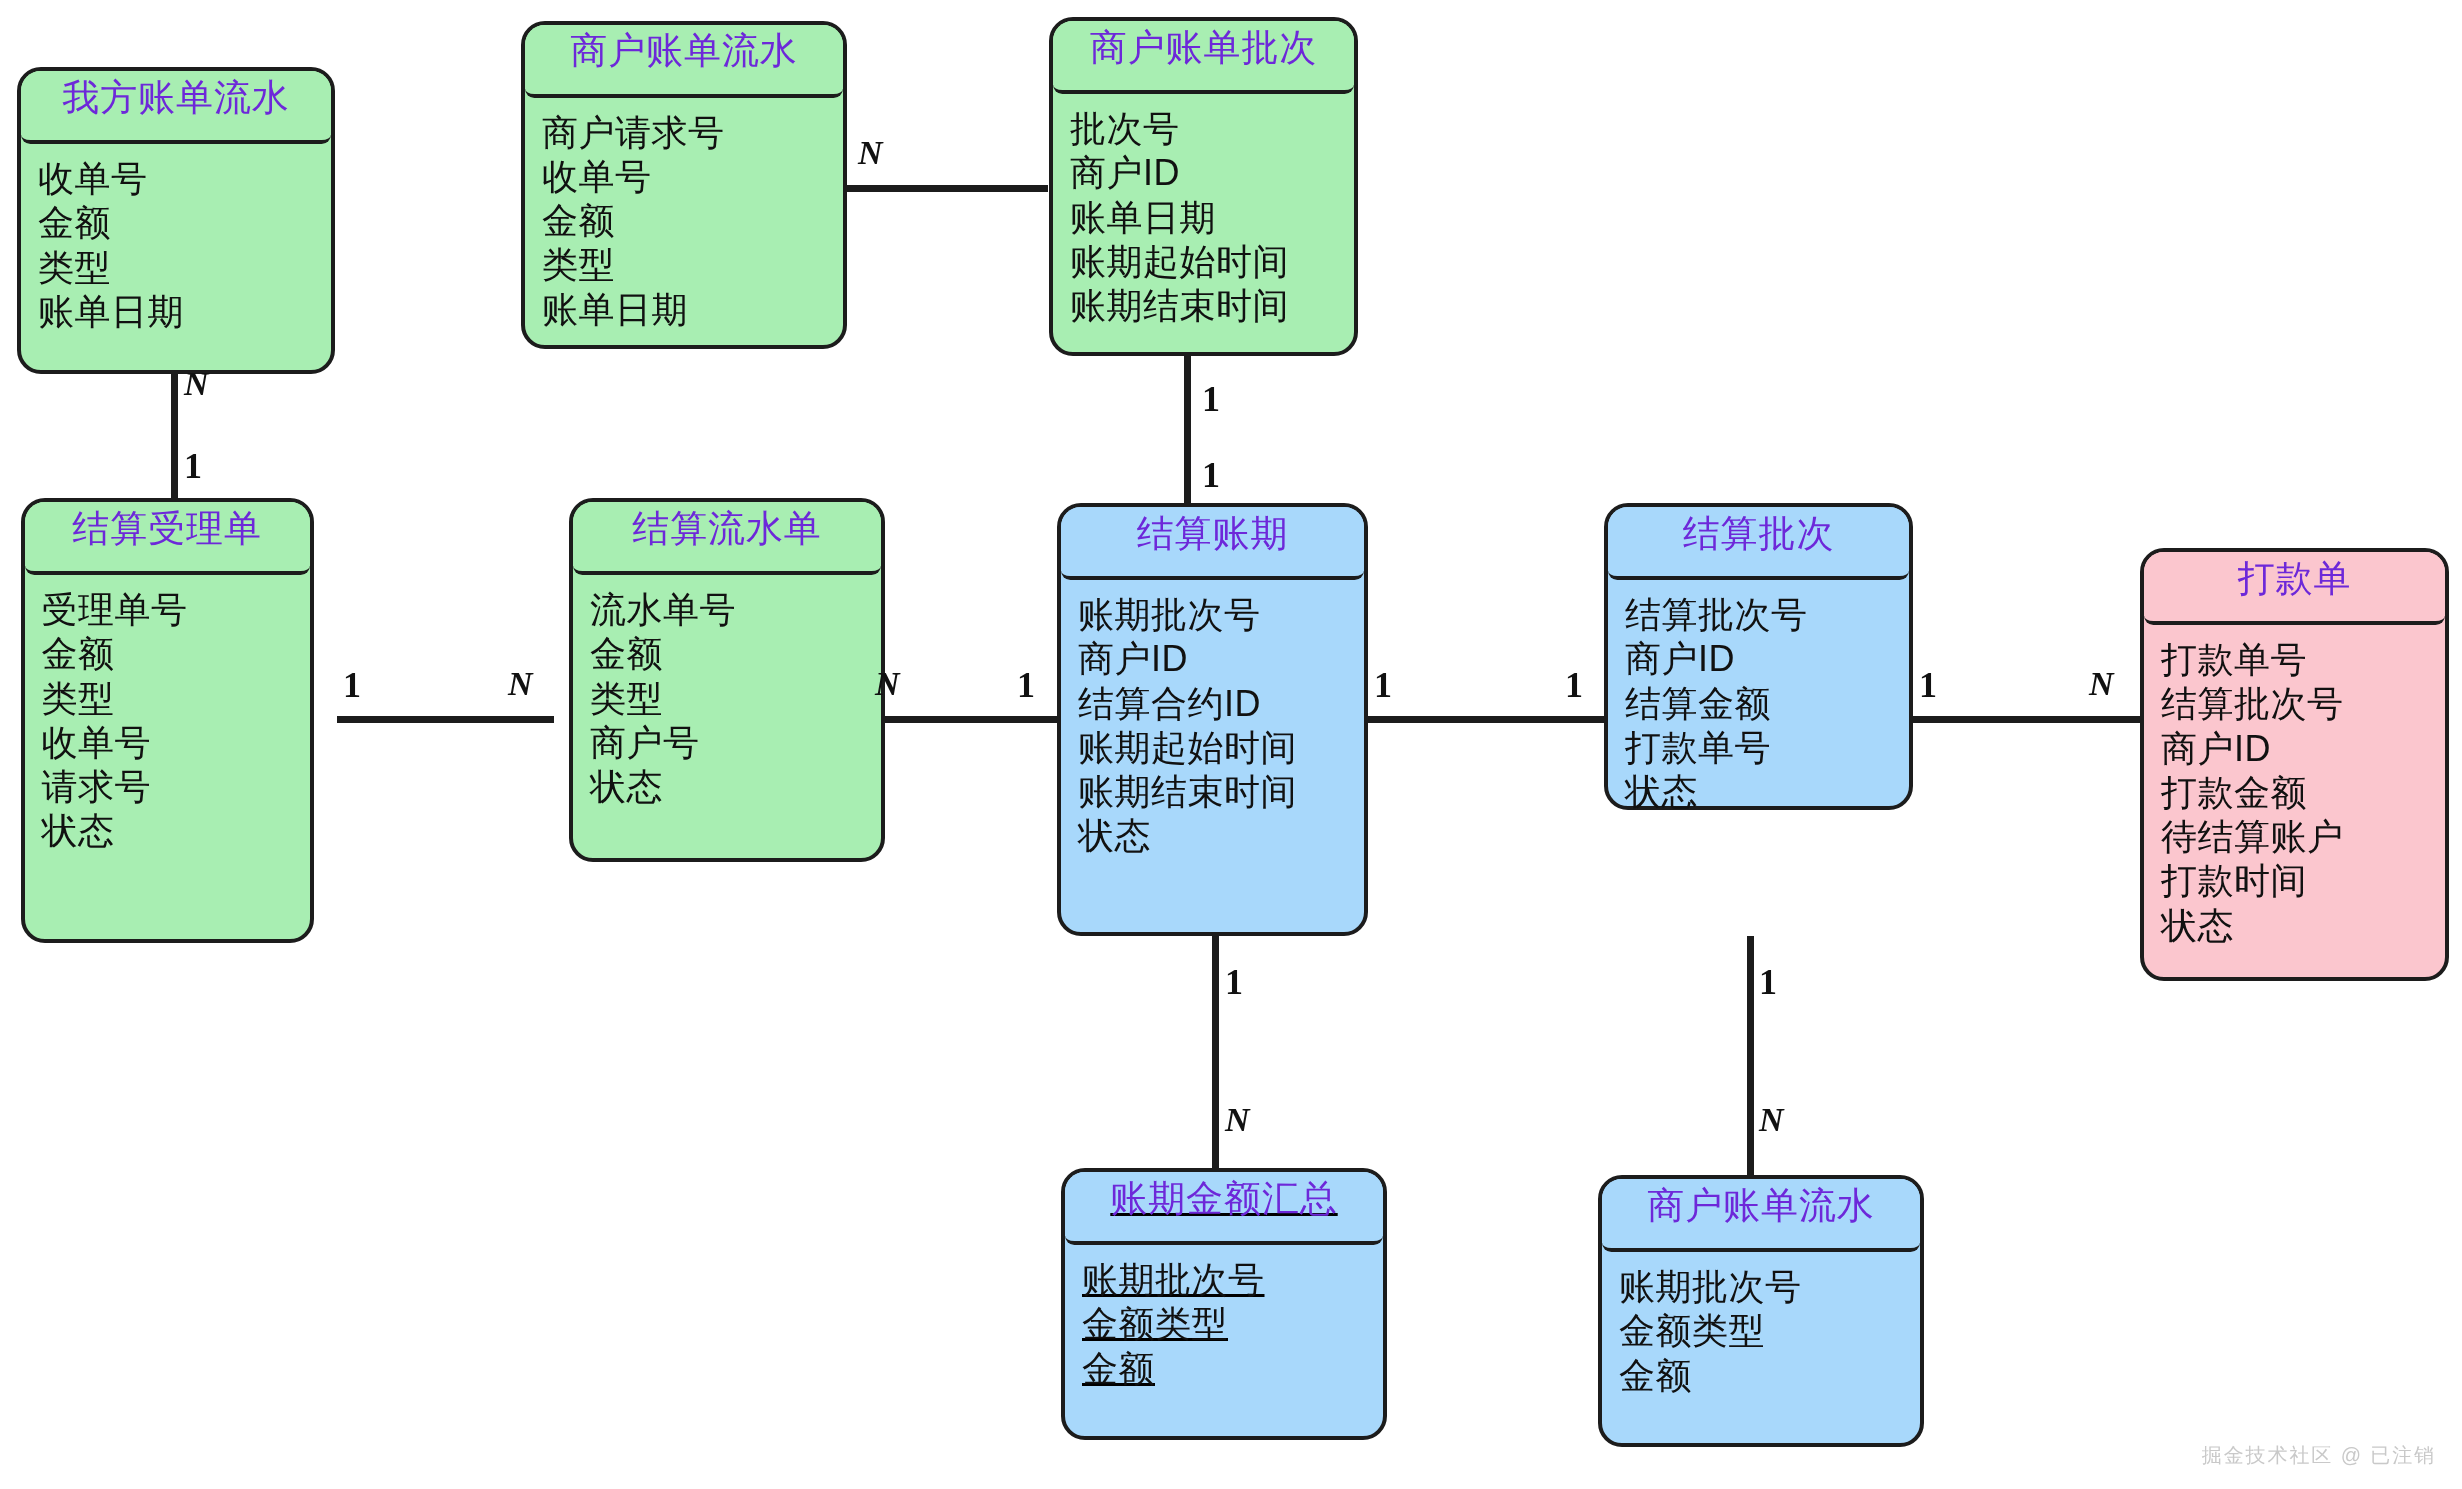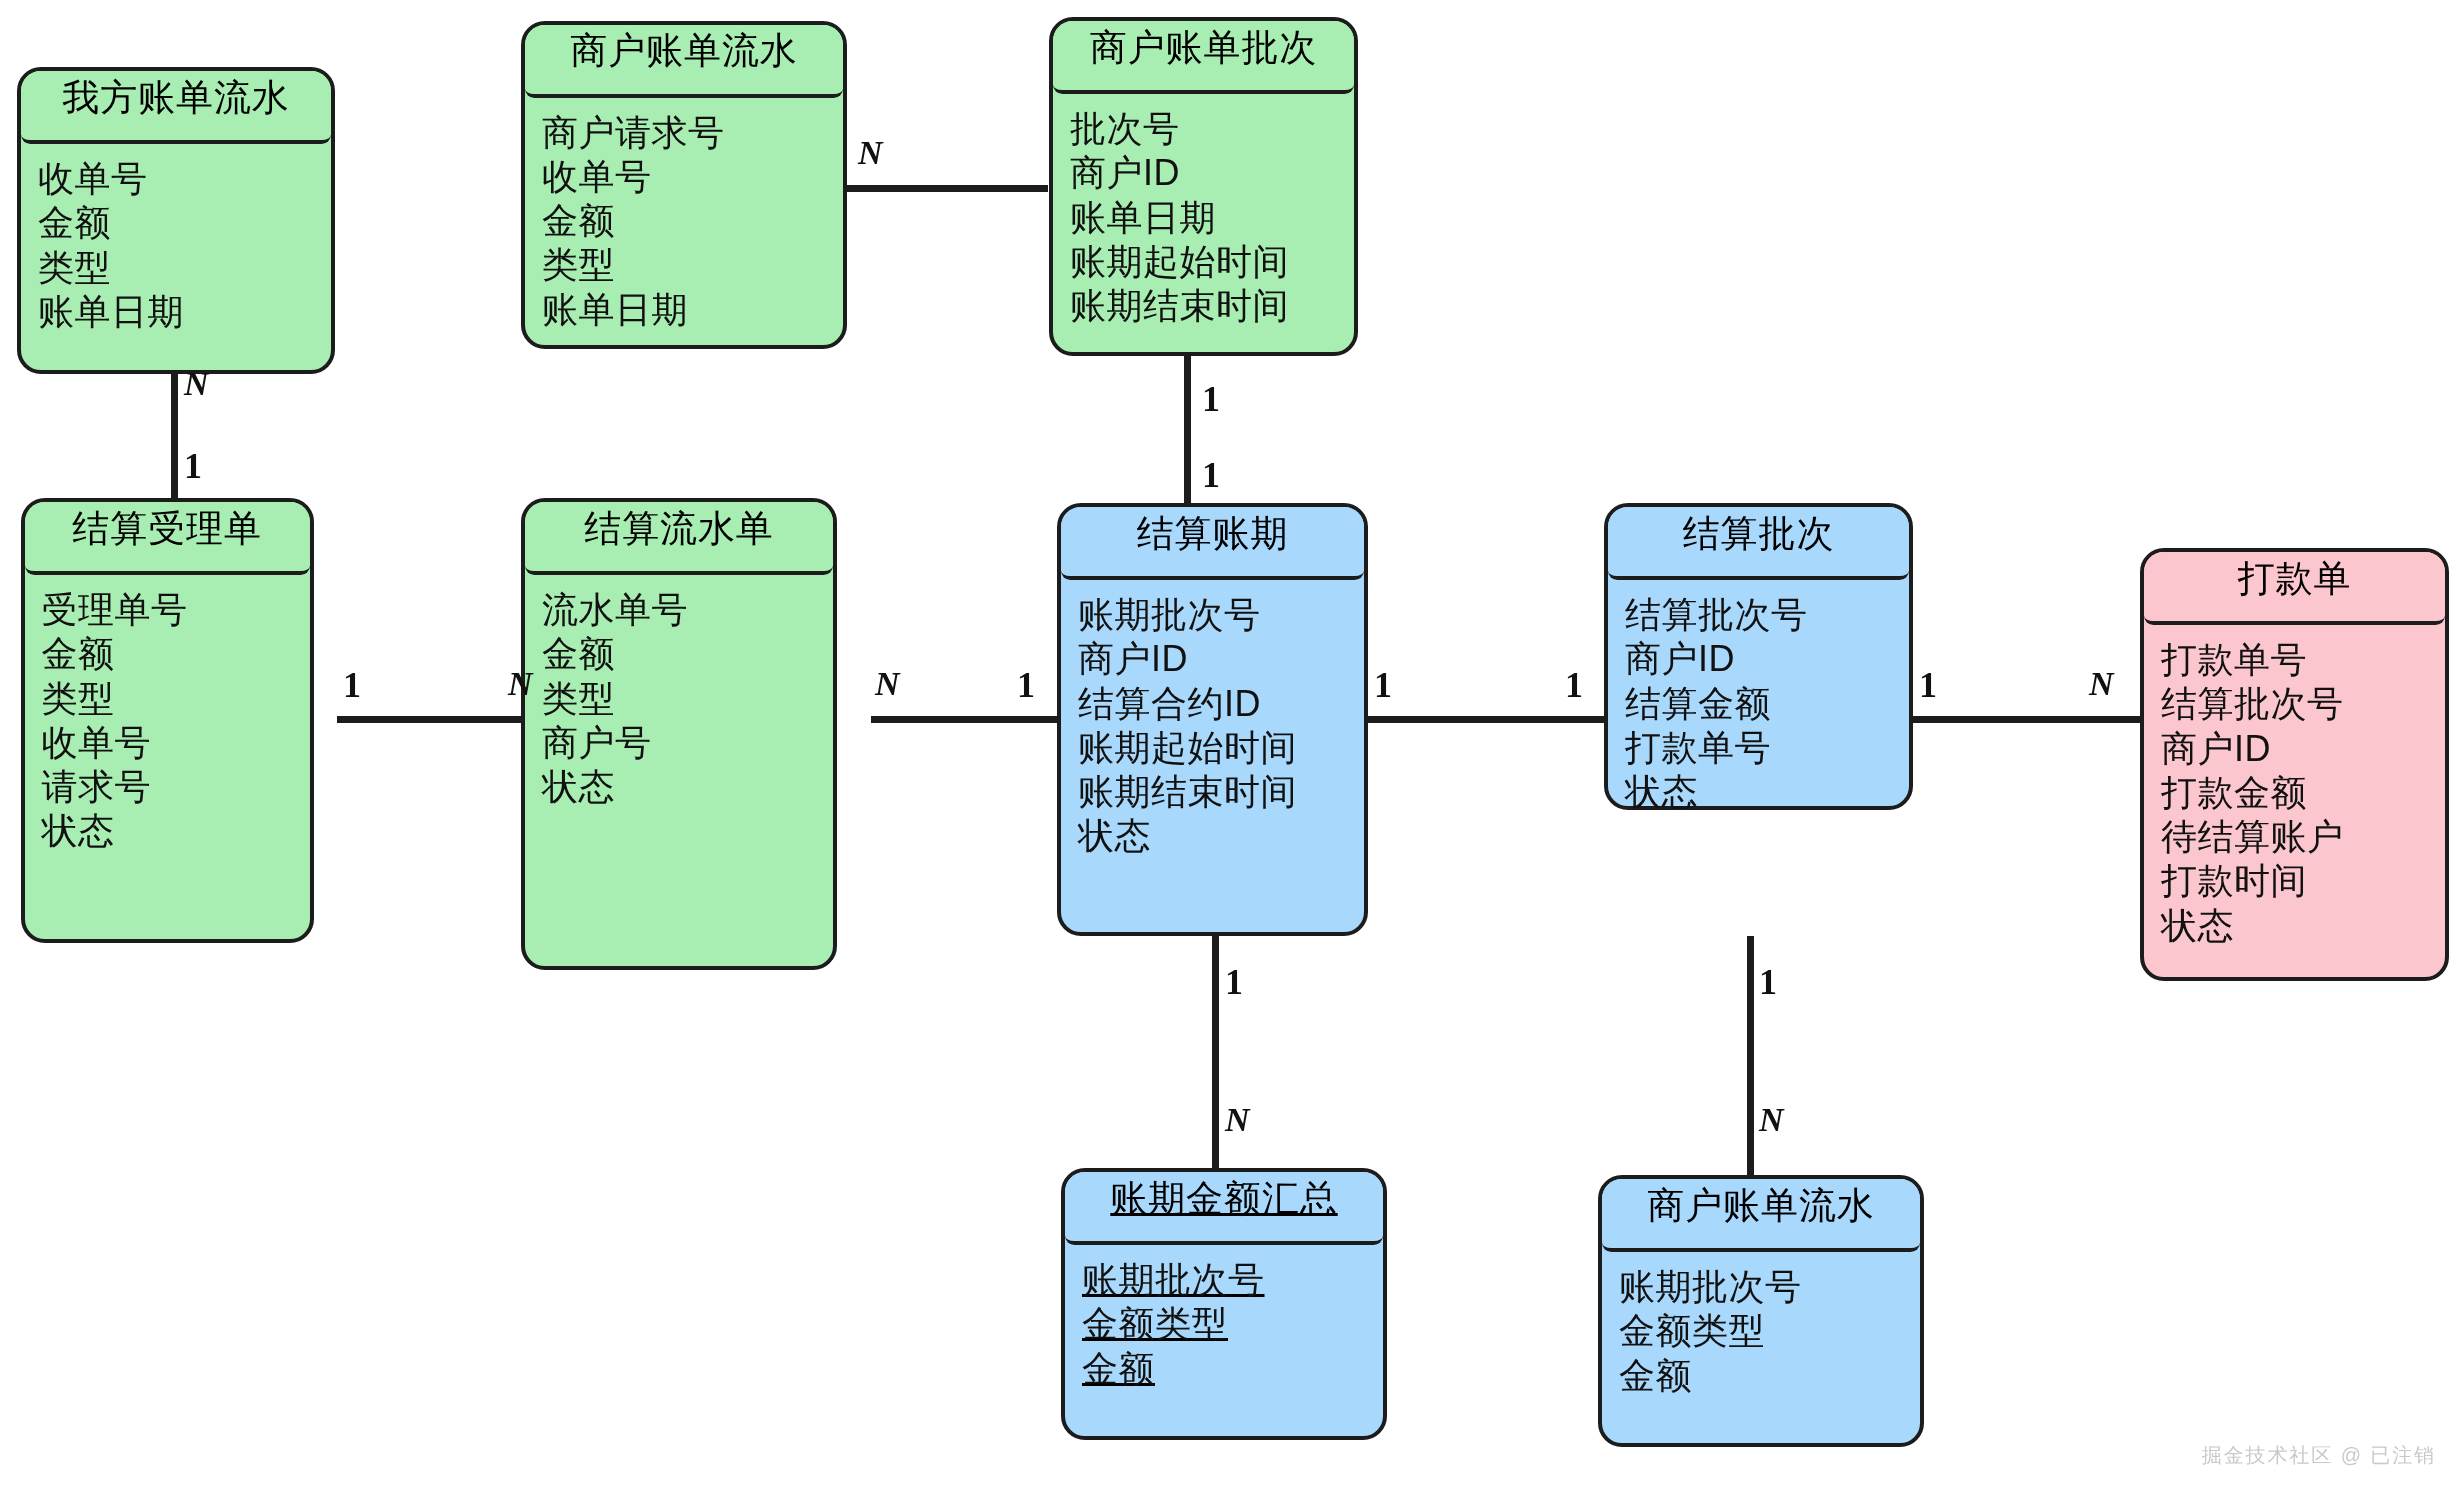--- a/index.html
+++ b/index.html
@@ -20,21 +20,21 @@
     border-radius:24px;
     z-index:5;
   }
   .entity .ehead{
     box-sizing:border-box;
     height:73px;
     border-bottom:4.7px solid #1c1c1c;
     border-radius:19.7px 19.7px 9.4px 9.4px;
     display:flex;align-items:center;justify-content:center;
     font-size:37px;
-    color:#000000;
+    color:#6d28d9;
     letter-spacing:0.9px;
     line-height:1;
     padding-bottom:17px;
   }
   .entity .ebody{
     padding:13px 0 9.4px 17px;
   }
   .entity .attr{
     font-size:36px;
     color:#111;
@@ -162,21 +162,21 @@
     <div class="ebody">
       <div class="attr">受理单号</div>
       <div class="attr">金额</div>
       <div class="attr">类型</div>
       <div class="attr">收单号</div>
       <div class="attr">请求号</div>
       <div class="attr">状态</div>
     </div>
   </div>
 
-  <div class="entity green" style="left:521px;top:498px;width:316px;height:472px;">
+  <div class="entity green" style="left:569px;top:498px;width:316px;height:364px;">
     <div class="ehead">结算流水单</div>
     <div class="ebody">
       <div class="attr">流水单号</div>
       <div class="attr">金额</div>
       <div class="attr">类型</div>
       <div class="attr">商户号</div>
       <div class="attr">状态</div>
     </div>
   </div>
 

